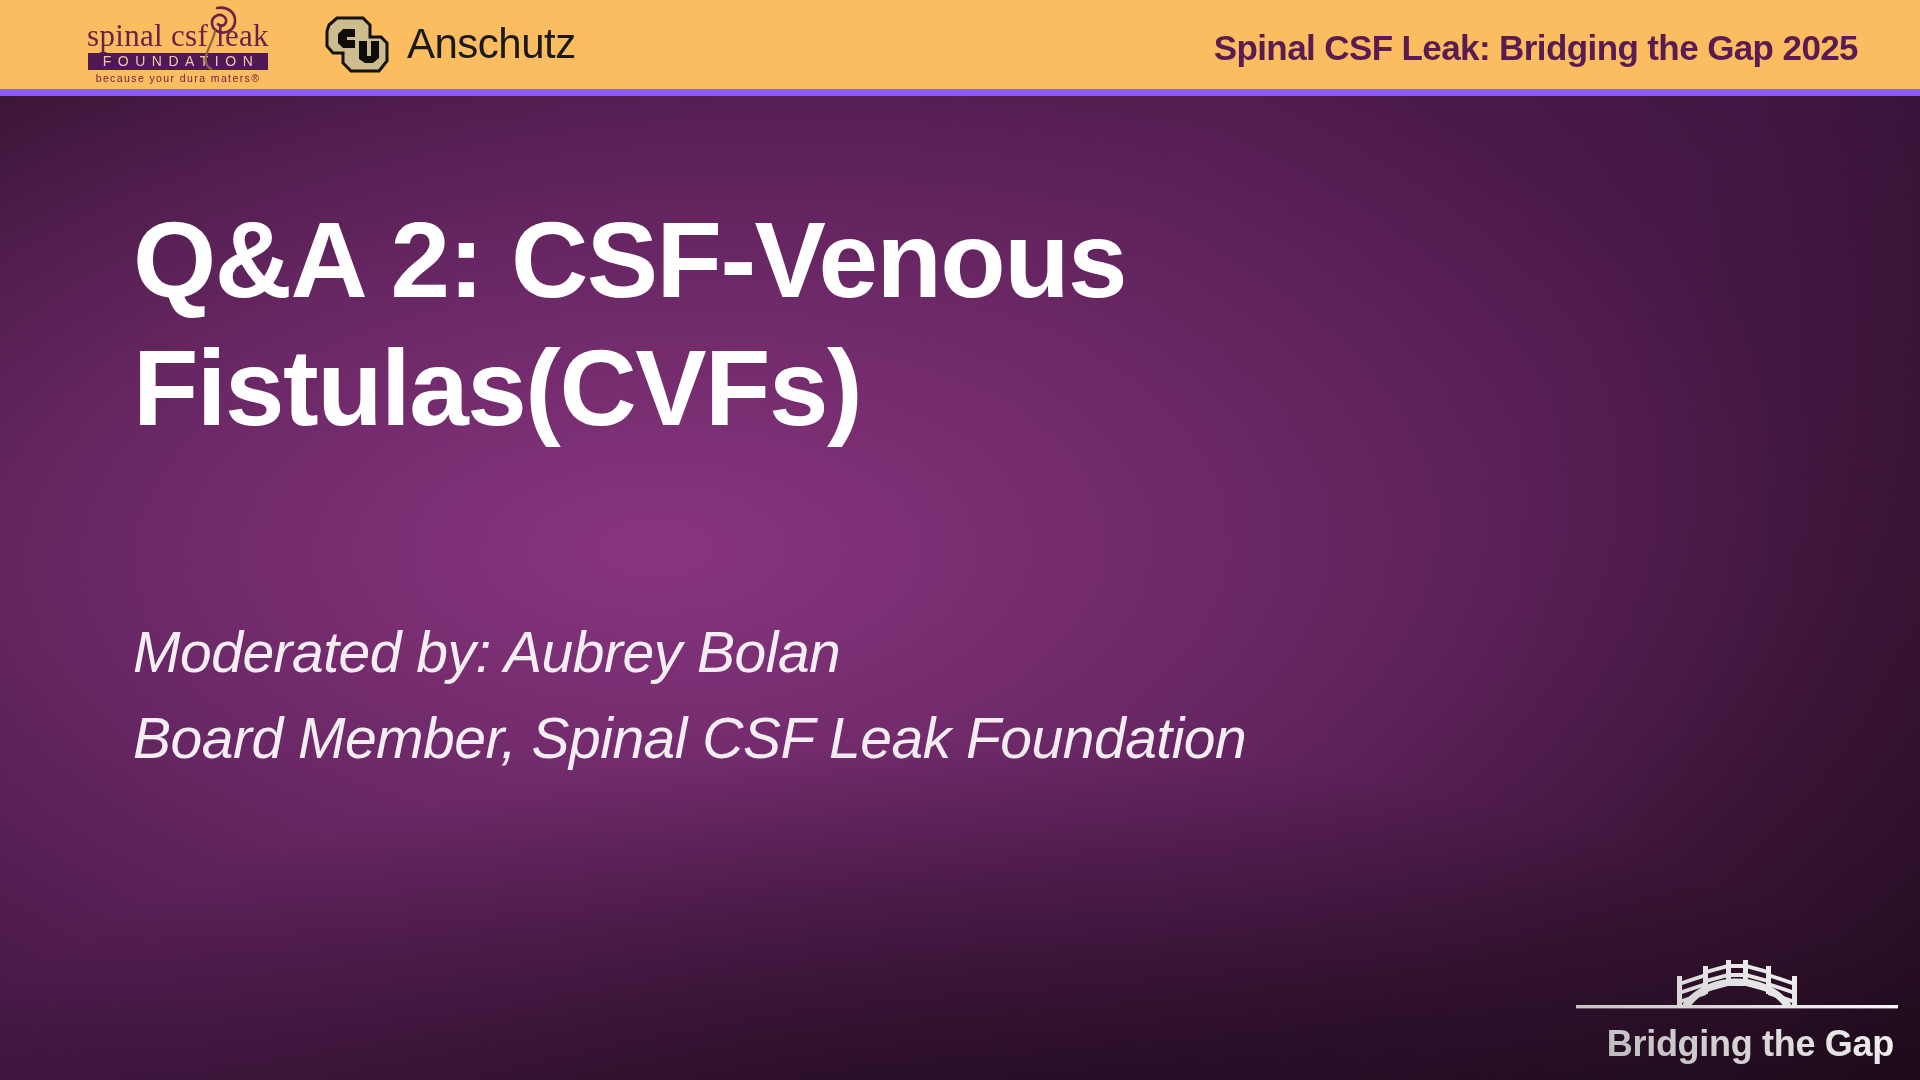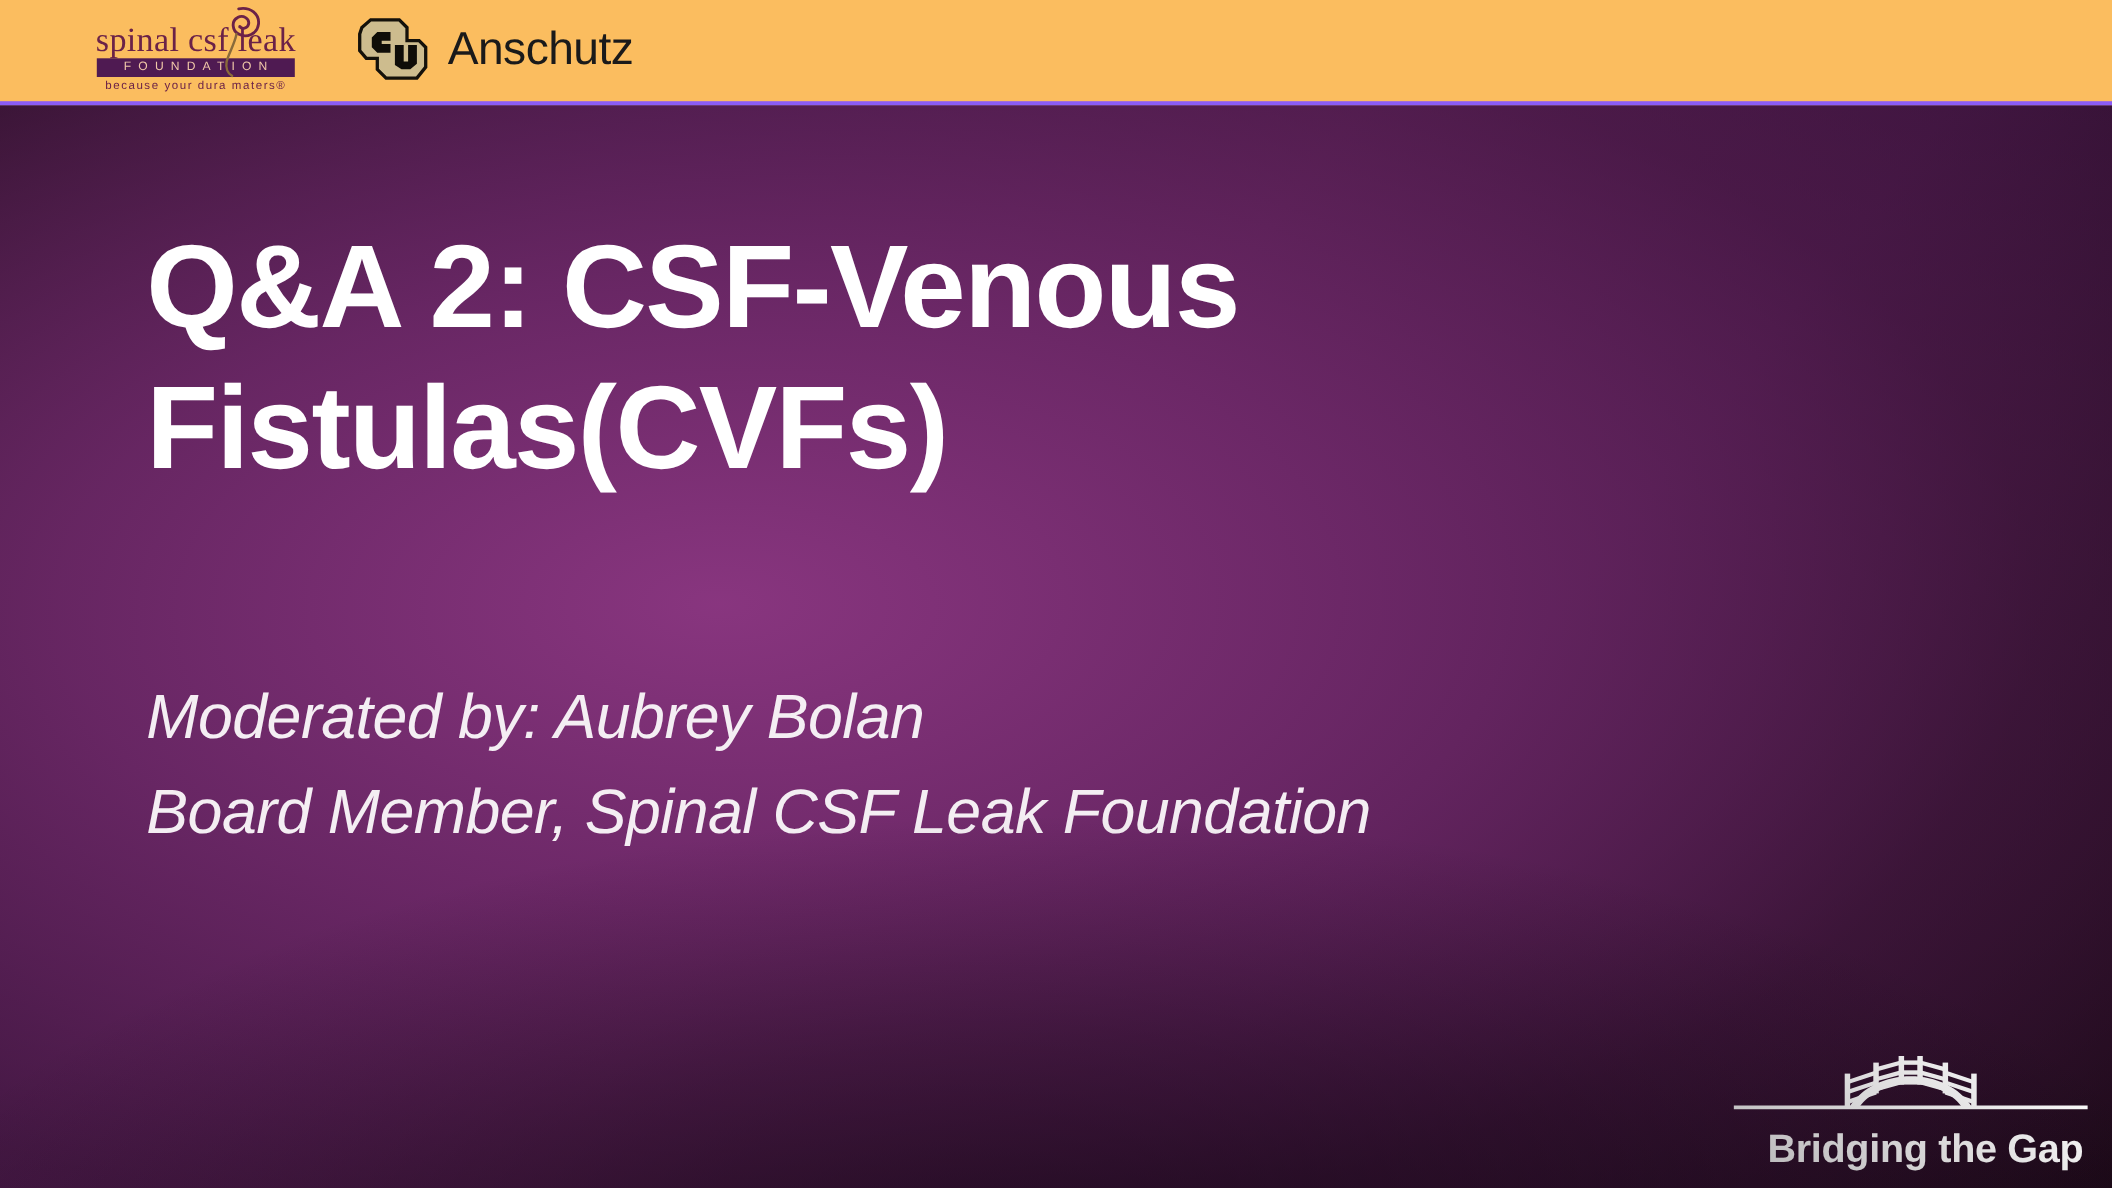--- a/index.html
+++ b/index.html
@@ -10,21 +10,21 @@
     font-family:"Liberation Sans", sans-serif;
   }
   #slide{
     position:relative; width:1920px; height:1080px; overflow:hidden;
   }
 
   
   #header{
     position:absolute; left:0; top:0; width:1920px; height:96px;
     background:#fbbd5f;
-    border-bottom:4px solid #8b5cf6;
+    border-bottom:7px solid #8b5cf6;
     display:flex; align-items:center;
   }
   #header-logos{
     position:absolute; left:0; top:0; height:96px; width:620px;
     display:flex; align-items:center;
   }
 
   
   #scsflf-logo{
     position:absolute; left:80px; top:6px; width:196px; height:84px;
@@ -34,21 +34,21 @@
     font-family:"Liberation Serif", serif;
     font-size:31px; letter-spacing:.3px; color:#6b2248;
     text-align:center; line-height:1;
     white-space:nowrap;
   }
   #scsflf-bar{
     position:absolute; left:8px; top:47px; width:180px; height:17px;
     background:#4f1a52;
   }
   #scsflf-bar span{
-    display:block; color:#f0c8a8; font-size:11px; letter-spacing:6.5px;
+    display:block; color:#f0c8a8; font-size:14px; letter-spacing:6.5px;
     text-align:center; line-height:17px; text-indent:6px;
     font-family:"Liberation Sans", sans-serif;
   }
   #scsflf-tag{
     position:absolute; left:0; top:66px; width:196px;
     text-align:center; color:#6b2248;
     font-size:10.5px; letter-spacing:1.4px; white-space:nowrap;
   }
   #scsflf-swirl{
     position:absolute; left:104px; top:-2px; width:56px; height:68px;
@@ -153,20 +153,21 @@
       <div id="cu-logo">
         <svg id="cu-mark" viewBox="0 0 66 62">
           <path d="M4 10 L12 3 L38 3 L45 10 L45 22 L56 22 L62 28 L62 46 L54 56 L26 56 L18 48 L18 38 L8 38 L2 31 L2 16 Z" fill="#cdbc8e" stroke="#14110a" stroke-width="3"></path>
           <path d="M30 14 L18 14 L13 19 L13 28 L18 33 L30 33 L30 25 L22 25 L22 22 L30 22 Z" fill="#0f0d08"></path>
           <path d="M34 26 L34 44 L40 48 L48 48 L54 43 L54 26 L46 26 L46 41 L42 41 L42 26 Z" fill="#0f0d08"></path>
         </svg>
         <div id="cu-word">Anschutz</div>
       </div>
     </div>
 
+    <div id="header-title">Spinal CSF Leak: Bridging the Gap 2025</div>
   </div>
 
   <div id="body">
 
     <h1 id="title">
       <span class="tline">Q&amp;A 2: CSF-Venous</span>
       <span class="tline">Fistulas(CVFs)</span>
     </h1>
 
     <div id="subtitle">

